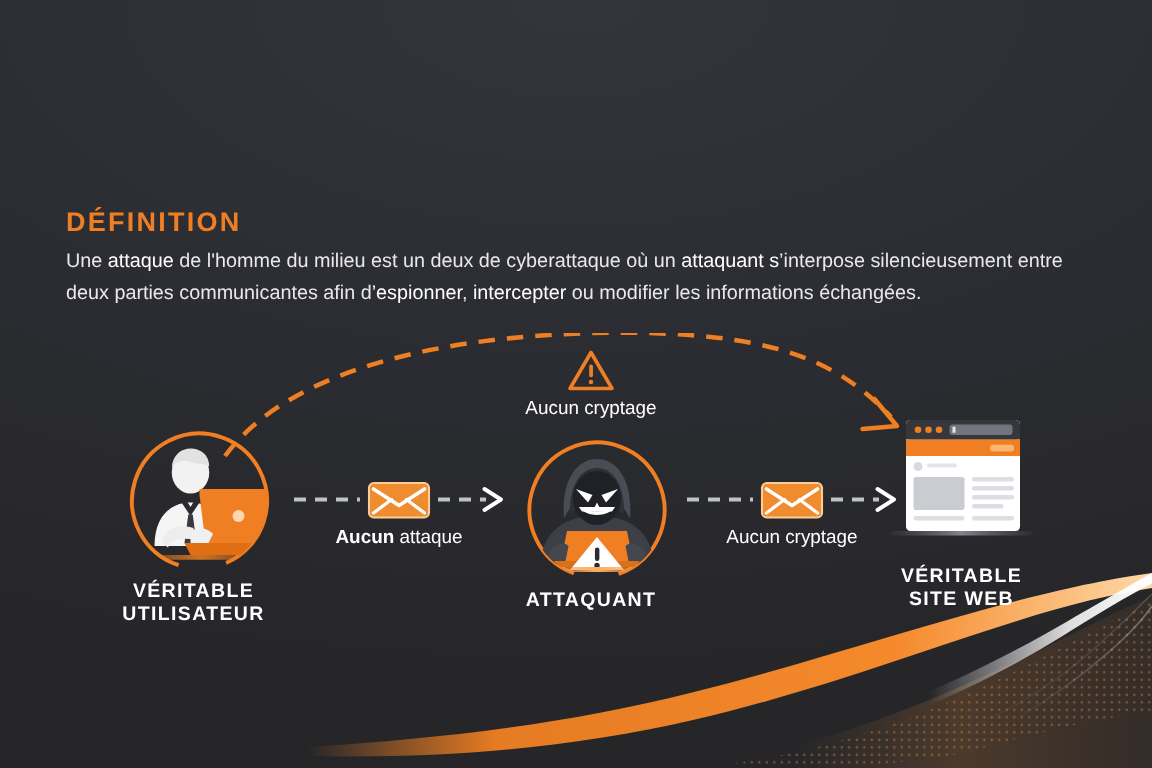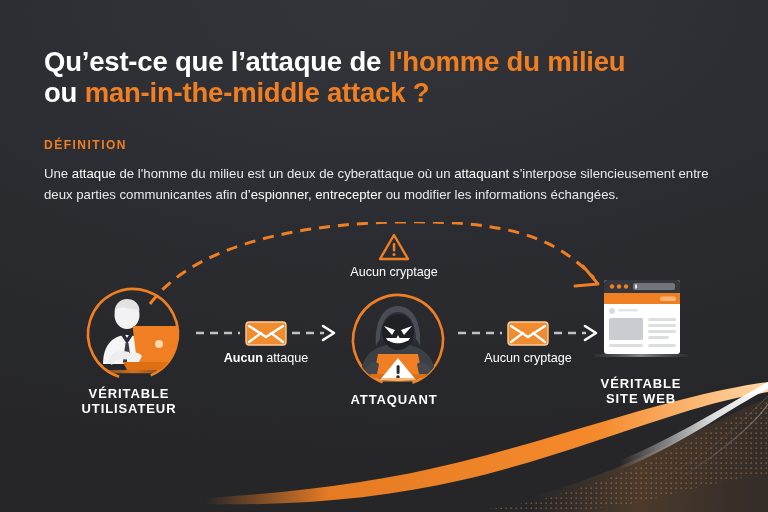--- a/index.html
+++ b/index.html
@@ -29,21 +29,21 @@
     font-size:27.5px;
     line-height:31px;
     font-weight:bold;
     color:#ffffff;
     letter-spacing:-0.2px;
   }
   .title .hl{color:#ef7f22;}
 
   .def-label{
     position:absolute;left:44px;top:138px;z-index:5;
-    font-size:12px;font-weight:bold;color:#ef7f22;
+    font-size:18px;font-weight:bold;color:#ef7f22;
     letter-spacing:1.5px;
   }
   .def-body{
     position:absolute;left:44px;top:163px;z-index:5;width:666px;
     font-size:13.2px;line-height:21px;color:#e9e9ec;
   }
   .def-body b{color:#ffffff;font-weight:normal;}
 
   
   .diagram{position:absolute;left:0;top:222px;width:680px;height:200px;z-index:6;}
@@ -135,30 +135,24 @@
     <path d="M540,130 C630,120 690,86 730,50 C750,32 762,20 768,14" fill="none" stroke="url(#gFaint)" stroke-width="0.9" opacity="0.55"></path>
 
     <path d="M205,116 C300,110 380,100 460,80 C540,60 610,36 680,18
              C715,9 745,3 768,0 L768,10 C742,14 712,21 678,32
              C608,54 540,80 462,98 C384,116 300,124 205,122 Z" fill="url(#gOrange)"></path>
 
     <path d="M520,112 C600,92 660,62 712,32 C738,17 757,6 768,0
              L768,7 C754,14 734,26 710,41 C658,73 598,102 524,118 Z" fill="url(#gWhite)"></path>
   </svg>
 
-  <div class="header">
-    <h1 class="title">
-      <span>Qu’est-ce que l’attaque de </span><span class="hl">l'homme du milieu</span><br>
-      <span>ou </span><span class="hl">man-in-the-middle attack ?</span>
-    </h1>
-  </div>
 
   <div class="def-label">DÉFINITION</div>
 
-  <div class="def-body"><span>Une </span><b>attaque</b><span> de l'homme du milieu est un deux de cyberattaque où un </span><b>attaquant</b><b> s</b><span>’interpose silencieusement entre deux parties communicantes afin d</span><b>’espionner</b><span>, </span><b>entre</b><b>cepter</b><span> ou modifier les informations échangées.</span></div>
+  <div class="def-body"><span>Une </span><b>attaque</b><span> de l'homme du milieu est un deux de cyberattaque où un </span><b>attaquant</b><b> s</b><span>’interpose silencieusement entre deux parties communicantes afin d</span><b>’espionner</b><span>, </span><b>inter</b><b>cepter</b><span> ou modifier les informations échangées.</span></div>
 
   <div class="diagram">
 
     <svg class="arc-layer" viewBox="0 0 768 200">
       <path d="M150,82 C200,14 330,-2 430,0 C520,2 560,20 594,56" fill="none" stroke="#ef7f22" stroke-width="3" stroke-dasharray="11 8" stroke-linecap="butt"></path>
 
       <path d="M583,44 L598,62 L575,64" fill="none" stroke="#ef7f22" stroke-width="3" stroke-linecap="round" stroke-linejoin="round"></path>
     </svg>
 
     <div class="center-warn">

